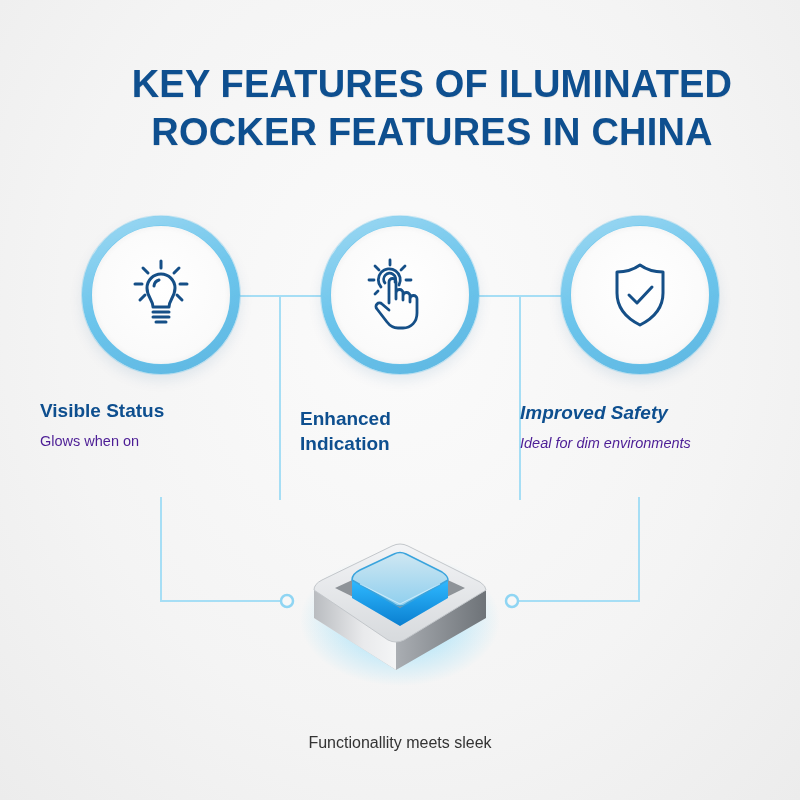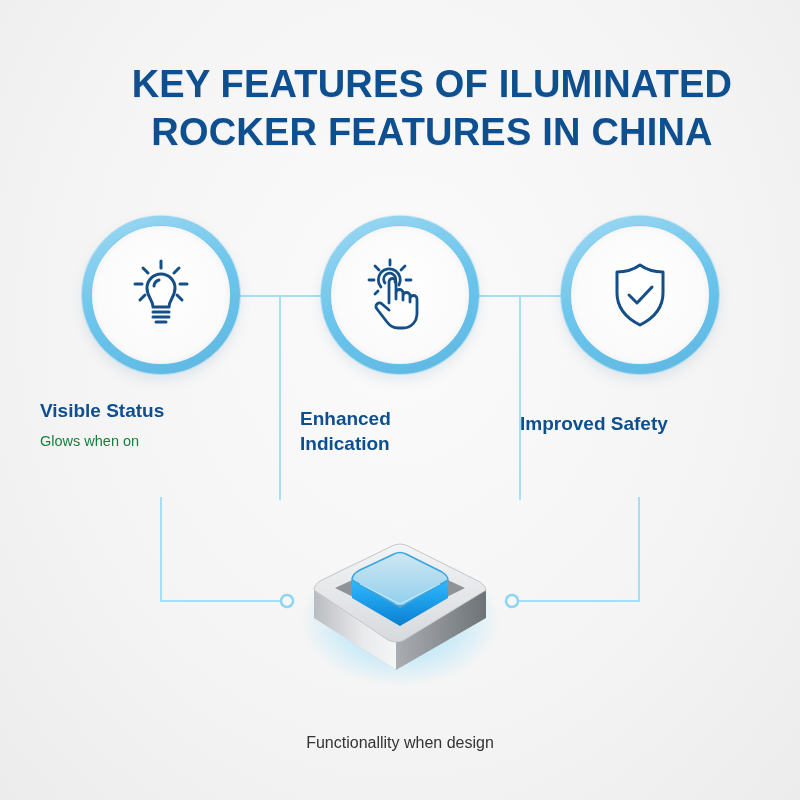--- a/index.html
+++ b/index.html
@@ -29,21 +29,21 @@
     mask: radial-gradient(circle, transparent 69px, #000 70px);
   }
   .circle svg { position: absolute; left: 50%; top: 50%; transform: translate(-50%,-50%); }
   .feature {
     position: absolute; width: 240px; 
   }
   .feature .ftitle {
     color: #0e4f8f; font-weight: 700; font-size: 19px; line-height: 25px;
   }
   .feature .fdesc {
-    color: #15803d; font-size: 14.5px; line-height: 20px; margin-top: 8px;
+    color: #4c1d95; font-size: 14.5px; line-height: 20px; margin-top: 8px;
   }
   .switch { position: absolute; left: 300px; top: 540px; }
   .tagline {
     position: absolute; left: 0; top: 734px; width: 800px; text-align: center;
     color: #333; font-size: 16px;
   }
 </style>
 </head>
 <body>
 
@@ -110,24 +110,25 @@
   </div>
 </div>
 
 <div class="circle" style="left:561px; top:216px;">
   <div class="ring-shade"></div>
   <svg width="80" height="80" viewBox="0 0 80 80" fill="none" stroke="#154f87" stroke-width="3" stroke-linecap="round" stroke-linejoin="round">
     <path d="M40 10 C33 15 25 17 17 17 L17 38 C17 54 28 64 40 70 C52 64 63 54 63 38 L63 17 C55 17 47 15 40 10 Z"></path>
     <polyline points="29,40 37,48 52,32"></polyline>
   </svg>
 </div>
-<div class="feature" style="left:520px; top:411px;">
+<div class="feature" style="left:520px; top:400px;font-style:italic;">
   <div class="ftitle">
     <div>Improved Safety</div>
   </div>
+  <div class="fdesc">Ideal for dim environments</div>
 </div>
 
 <svg class="switch" width="200" height="150" viewBox="0 0 200 150">
   <defs>
     <radialGradient id="glow" cx="50%" cy="50%" r="50%">
       <stop offset="0%" stop-color="#3cc8ff" stop-opacity="0.55"></stop>
       <stop offset="100%" stop-color="#3cc8ff" stop-opacity="0"></stop>
     </radialGradient>
     <linearGradient id="sideL" x1="0" y1="0" x2="1" y2="0">
       <stop offset="0%" stop-color="#b9bcc0"></stop>
@@ -159,13 +160,13 @@
 
   <path d="M14 50 Q14 44 22 40 L92 6 Q100 2 108 6 L180 42 Q186 46 186 50 L104 100 Q96 104 88 100 Z" fill="url(#top)" stroke="#c3c7cb" stroke-width="1"></path>
 
   <path d="M35 48 L100 18 L165 48 L100 80 Z" fill="#8e9398"></path>
 
   <path d="M52 40 L52 58 L100 86 L148 58 L148 40 L100 68 Z" fill="url(#btnSide)"></path>
   <path d="M52 40 Q52 34 60 30 L94 14 Q100 11 106 14 L142 32 Q148 36 148 40 L106 64 Q100 68 94 64 Z" fill="url(#btnTop)" stroke="#3aa4dd" stroke-width="1.5"></path>
   <path d="M60 44 L100 64 L140 44" fill="none" stroke="#e6f6ff" stroke-width="1" opacity="0.7"></path>
 </svg>
 
-<div class="tagline">Functionallity when design</div>
+<div class="tagline">Functionallity meets sleek</div>
 
 </body></html>

